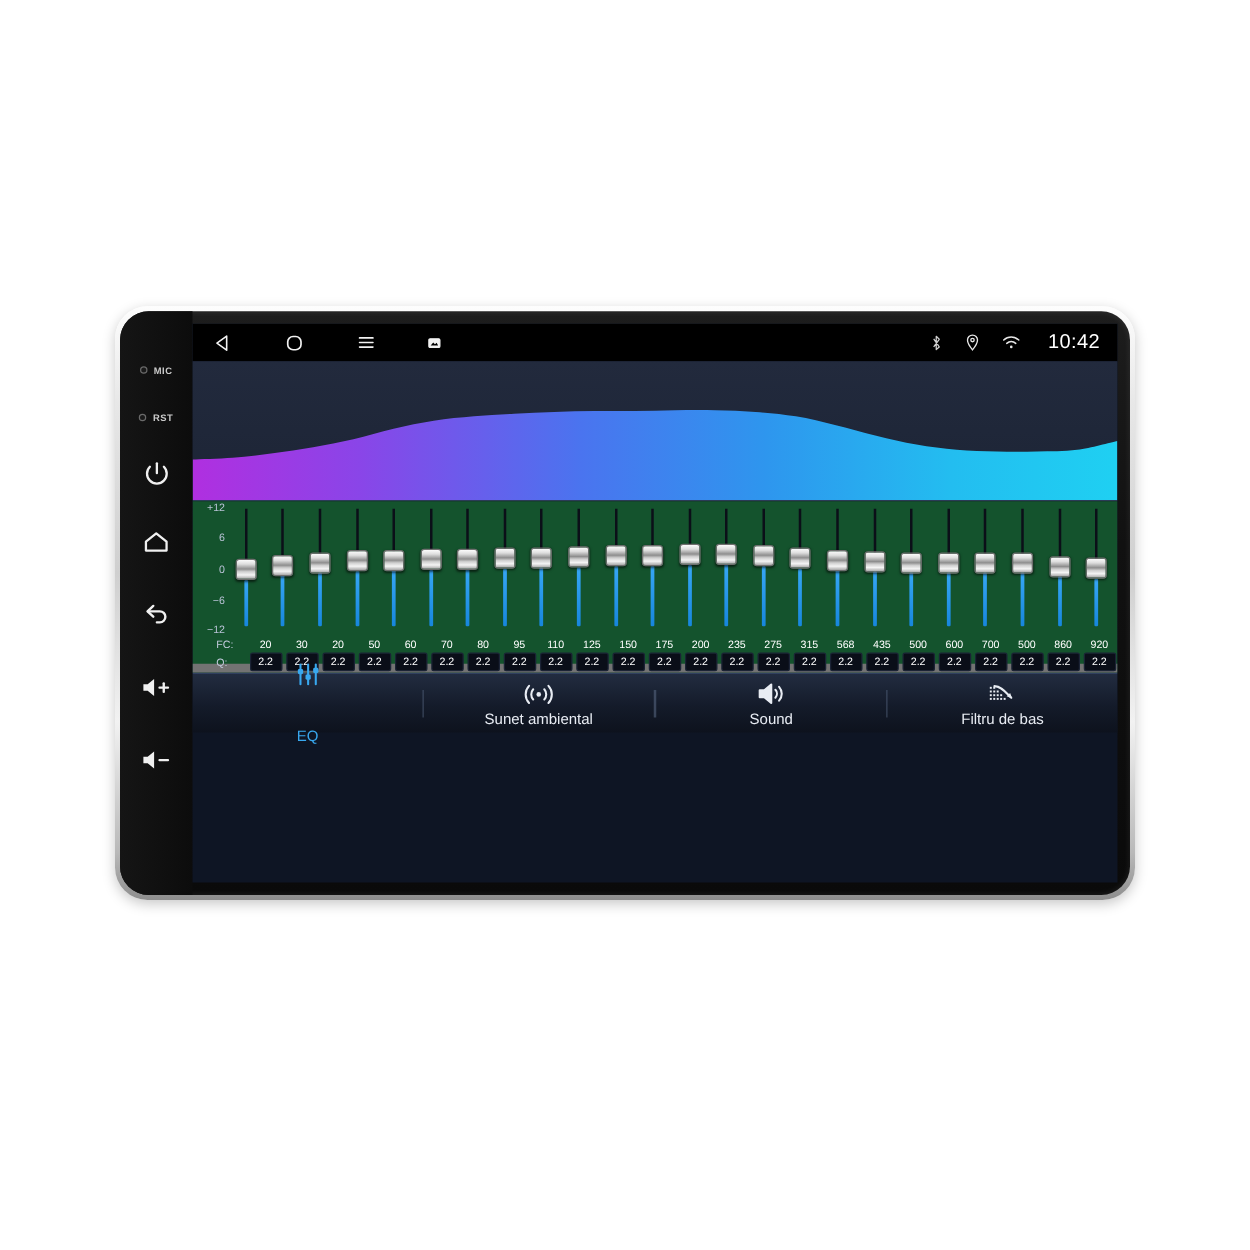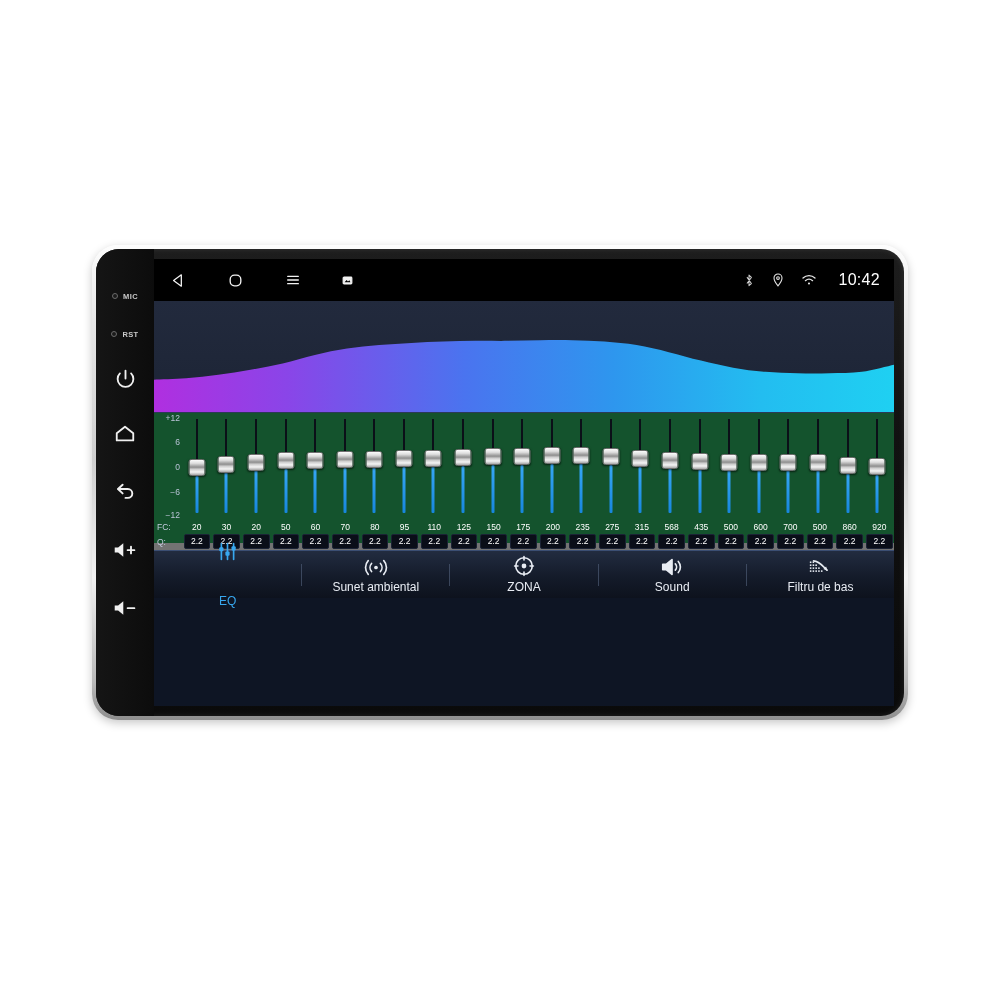--- a/index.html
+++ b/index.html
@@ -55,21 +55,21 @@
   .hw-btn svg{ display:block; }
 
   
   #screen{
     position:absolute; left:58px; top:10px; right:10px; bottom:10px;
     background:#0e1524; overflow:hidden;
   }
 
   
   #statusbar{
-    height:42px; background:#000; display:flex; align-items:center;
+    height:30px; background:#000; display:flex; align-items:center;
     padding:0 14px 0 16px; position:relative;
   }
   #navbtns{ display:flex; align-items:center; gap:40px; }
   .nav-ic{ color:#f2f2f2; display:flex; align-items:center; justify-content:center; }
   #sysicons{ margin-left:auto; display:flex; align-items:center; gap:17px; }
   .sys-ic{ color:#e6e6e6; display:flex; align-items:center; }
   #clock{ color:#ffffff; font-size:16px; letter-spacing:.3px; margin-left:4px; }
 
   
   #modebar{
@@ -129,21 +129,21 @@
   .s-knob{
     position:absolute; left:50%; transform:translateX(-50%);
     width:17px; height:17px; border-radius:3px;
     background:linear-gradient(180deg,#fbfbfb 0%,#dedede 22%,#8e8e8e 48%,#cfcfcf 62%,#f4f4f4 80%,#a8a8a8 100%);
     border:1px solid #6f6f6f;
     box-shadow:0 1px 2px rgba(0,0,0,.6);
   }
 
   
   #fcq{
-    position:absolute; left:0; right:0; top:106px; height:31px;
+    position:absolute; left:16px; right:0; top:106px; height:31px;
     font-size:8.5px; color:#d5dced;
   }
   .fcq-row{ display:flex; align-items:center; height:15px; }
   .fcq-label{
     width:28px; text-align:left; padding-left:3px; color:#c3cbdd; font-size:8.5px;
   }
   .fcq-cells{ flex:1; display:flex; }
   .fcq-cells > div{ flex:1; text-align:center; font-size:8.5px; color:#ffffff; }
   .q-cell{
     background:#0a0e18; border-radius:2px; margin:0 1.5px; line-height:13px;
@@ -500,33 +500,20 @@
         <circle cx="13" cy="10" r="2" fill="currentColor" stroke="none"></circle>
         <path d="M8.2 5.6 a6.6 6.6 0 0 0 0 8.8"></path>
         <path d="M17.8 5.6 a6.6 6.6 0 0 1 0 8.8"></path>
         <path d="M4.6 2.6 a10.8 10.8 0 0 0 0 14.8"></path>
         <path d="M21.4 2.6 a10.8 10.8 0 0 1 0 14.8"></path>
       </svg>
               </div>
               <div>Sunet ambiental</div>
             </div>
             <div class="tab-sep"></div>
-            <div class="tab">
-              <div class="t-ic">
-                <svg width="22" height="22" viewBox="0 0 24 24" fill="none" stroke="currentColor" stroke-width="1.8" stroke-linecap="round">
-        <circle cx="12" cy="12" r="9"></circle>
-        <circle cx="12" cy="12" r="2.6" fill="currentColor" stroke="none"></circle>
-        <path d="M12 1.8 V5.4"></path>
-                  <path d="M12 18.6 V22.2"></path>
-        <path d="M1.8 12 H5.4"></path>
-                  <path d="M18.6 12 H22.2"></path>
-      </svg>
-              </div>
-              <div>ZONA</div>
-            </div>
             <div class="tab-sep"></div>
             <div class="tab">
               <div class="t-ic">
                 <svg width="24" height="20" viewBox="0 0 26 20" fill="none" stroke="currentColor" stroke-width="1.8" stroke-linecap="round" stroke-linejoin="round">
         <path d="M3 7 H7 L13 2 V18 L7 13 H3 Z" fill="currentColor" stroke="currentColor"></path>
         <path d="M16.6 6.6 a5 5 0 0 1 0 6.8"></path>
         <path d="M19.8 4 a9 9 0 0 1 0 12"></path>
       </svg>
               </div>
               <div>Sound</div>

